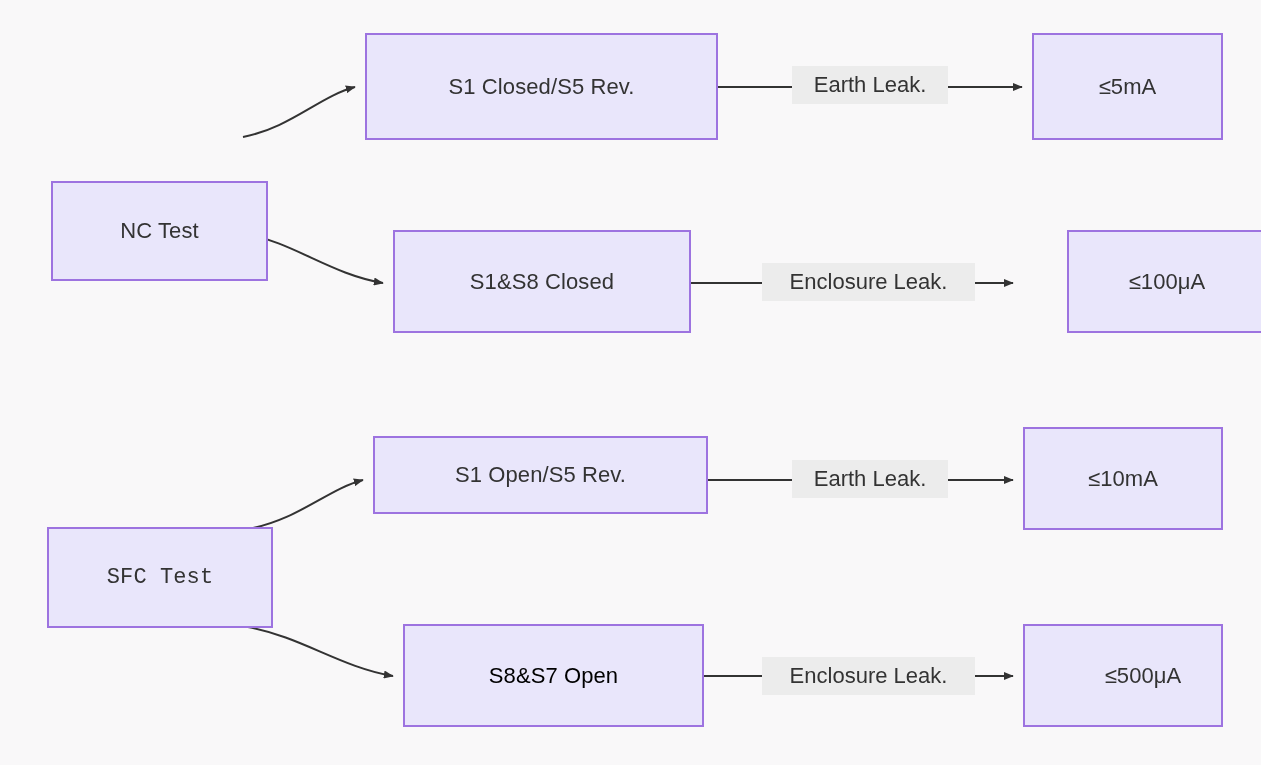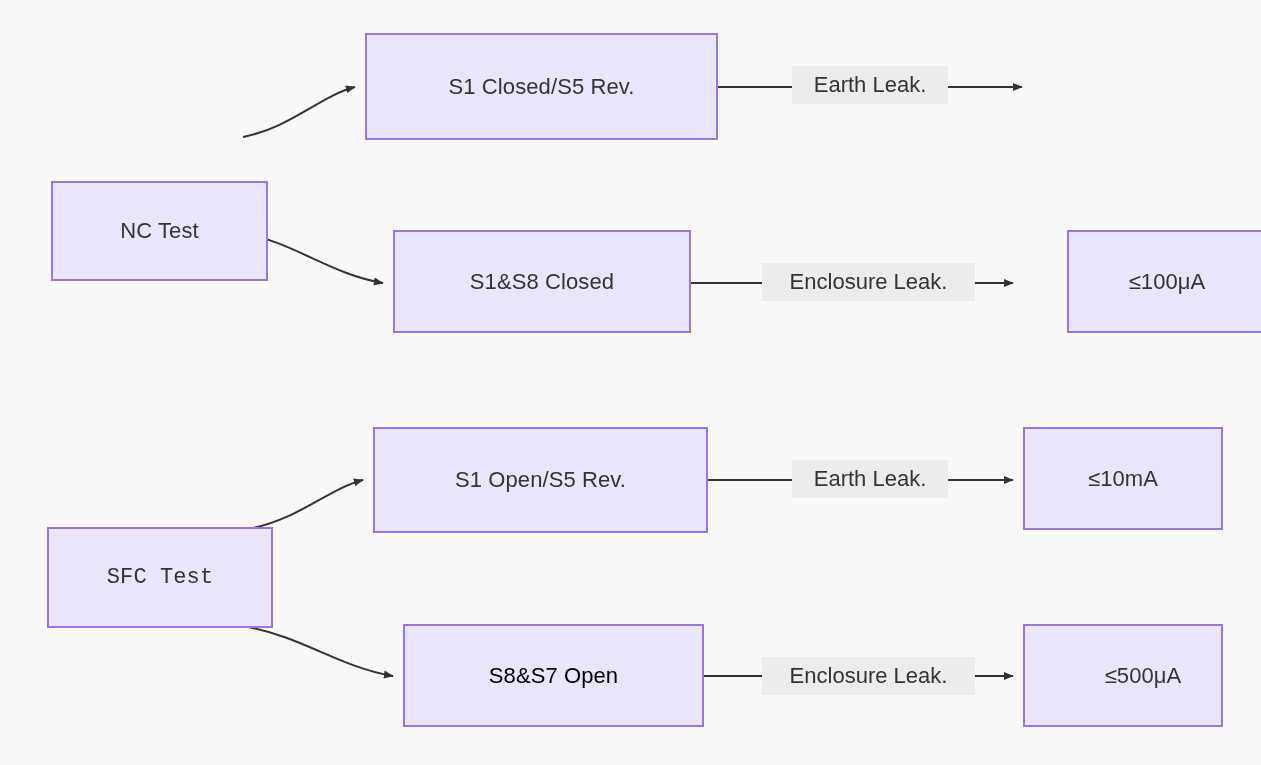--- a/index.html
+++ b/index.html
@@ -85,34 +85,37 @@
   </svg>
 
   <div class="node" style="left: 51px; top: 134px; width: 217px; height: 100px; background: rgb(233, 230, 251); border-color: rgb(157, 115, 224); color: rgb(51, 51, 51); margin-top: 47px;">
     <span>NC Test</span>
   </div>
 
   <div class="node" style="left: 365px; top: 33px; width: 353px; height: 107px; background: rgb(233, 230, 251); border-color: rgb(157, 115, 224); color: rgb(51, 51, 51);">
     <span>S1 Closed/S5 Rev.</span>
   </div>
 
+  <div class="node" style="left: 1032px; top: 33px; width: 191px; height: 107px; background: rgb(233, 230, 251); border-color: rgb(157, 115, 224); color: rgb(51, 51, 51);">
+    <span>≤5mA</span>
+  </div>
 
   <div class="node" style="left: 393px; top: 230px; width: 298px; height: 103px; background: rgb(233, 230, 251); border-color: rgb(157, 115, 224); color: rgb(51, 51, 51);">
     <span>S1&amp;S8 Closed</span>
   </div>
 
   <div class="node" style="left: 1023px; top: 230px; width: 200px; height: 103px; background: rgb(233, 230, 251); border-color: rgb(157, 115, 224); color: rgb(51, 51, 51); margin-left: 44px;">
     <span>≤100μA</span>
   </div>
 
   <div class="node" style="left: 47px; top: 527px; width: 226px; height: 101px; background: rgb(233, 230, 251); border-color: rgb(157, 115, 224); color: rgb(51, 51, 51); font-family: Liberation Mono, monospace;">
     <span>SFC Test</span>
   </div>
 
-  <div class="node" style="left: 373px; top: 427px; width: 335px; height: 106px; background: rgb(233, 230, 251); border-color: rgb(157, 115, 224); color: rgb(51, 51, 51);">
+  <div class="node" style="left: 373px; top: 436px; width: 335px; height: 78px; background: rgb(233, 230, 251); border-color: rgb(157, 115, 224); color: rgb(51, 51, 51);">
     <span>S1 Open/S5 Rev.</span>
   </div>
 
   <div class="node" style="left: 1023px; top: 427px; width: 200px; height: 103px; background: rgb(233, 230, 251); border-color: rgb(157, 115, 224); color: rgb(51, 51, 51);">
     <span>≤10mA</span>
   </div>
 
   <div class="node" style="left: 403px; top: 624px; width: 301px; height: 103px; background: rgb(233, 230, 251); border-color: rgb(157, 115, 224); color: #000000;">
     <span>S8&amp;S7 Open</span>
   </div>

